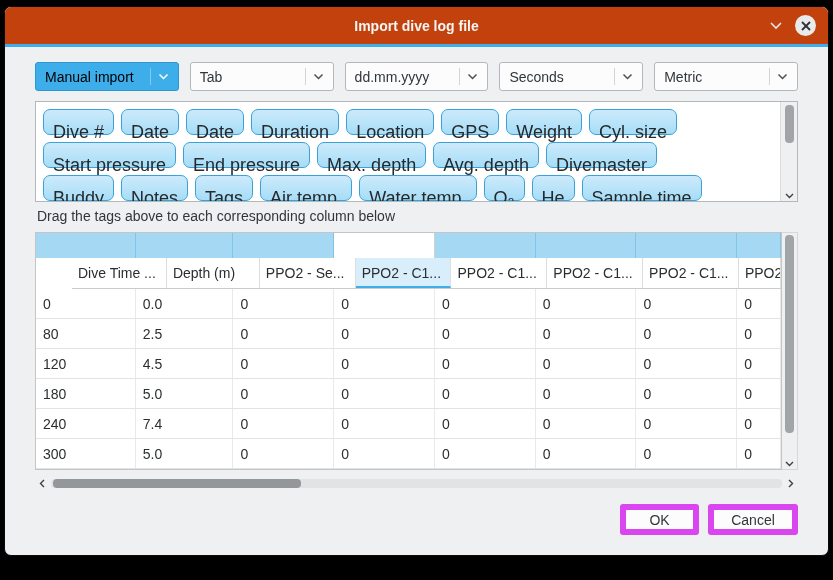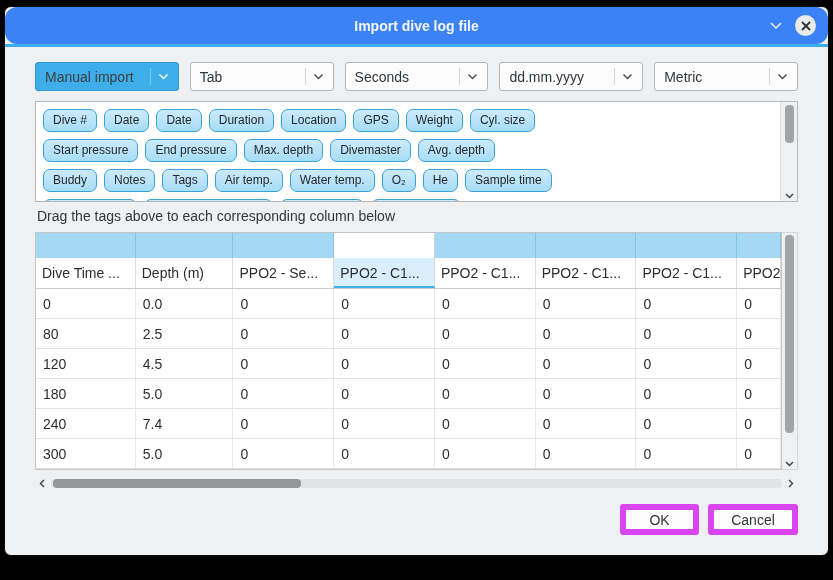--- a/index.html
+++ b/index.html
@@ -4,60 +4,60 @@
 <style>
   * { margin:0; padding:0; box-sizing:border-box; font-family:"Liberation Sans", sans-serif; }
   html,body { width:833px; height:580px; background:#000; overflow:hidden; }
 
   .window{
     position:absolute; left:4px; top:6px; width:825px; height:550px;
     background:#eff0f1; border:1px solid #0b0b0b; border-radius:7px; overflow:hidden;
   }
 
   
-  .titlebar{ height:37px; background:#3b82f6; position:relative; display:flex; align-items:center; justify-content:center;border-radius:12px; }
+  .titlebar{ height:37px; background:#c2410c; position:relative; display:flex; align-items:center; justify-content:center; }
   .titlebar .title{ color:#f4f5f5; font-size:14px; font-weight:bold; }
   .tb-right{ position:absolute; right:12px; top:0; height:37px; display:flex; align-items:center; gap:12px; }
   .tb-chevron{ color:#e6e7e8; display:flex; align-items:center; cursor:default; }
   .tb-close{ width:21px; height:21px; border-radius:50%; background:#e9eaea; display:flex; align-items:center; justify-content:center; }
   .accent-line{ height:3px; background:#3daee9; }
 
   
   .content{ padding:15px 30px 0 30px; }
 
   
   .combo-row{ display:flex; gap:11px; margin-bottom:10px; }
   .combo{ flex:1; height:29px; background:#fcfcfc; border:1px solid #b4b8ba; border-radius:3px;
           display:flex; align-items:center; padding:0 9px; font-size:14px; color:#31363b; }
   .combo .cval{ flex:1; white-space:nowrap; overflow:hidden; }
   .combo .sep{ width:1px; height:17px; background:#d2d4d5; margin:0 7px 0 4px; }
   .combo .arr{ display:flex; align-items:center; color:#4a4f52; }
-  .combo.primary{ background:#3daee9; border-color:#2f97cf; color:#404040; }
+  .combo.primary{ background:#3daee9; border-color:#2f97cf; color:#000000; }
   .combo.primary .sep{ background:#7ecbf2; }
   .combo.primary .arr{ color:#fff; }
 
   
   .tagbox{ position:relative; height:101px; background:#fff; border:1px solid #b4b8ba; overflow:hidden; margin-bottom:6px; }
   .taglist{ padding:7px 24px 0 7px; }
   .tag-row{ display:flex; gap:7px; margin-bottom:7px; }
-  .tag{ height:23px; line-height:21px; padding:0 9px; font-size:12px; color:#26292c; white-space:nowrap;
+  .tag{ height:23px; line-height:21px; padding:12px 9px; font-size:18px; color:#26292c; white-space:nowrap;
         background:linear-gradient(#cdeafb,#a6ddf7); border:1px solid #3aa2d6; border-radius:7px; }
   .tag-vscroll{ position:absolute; right:0; top:0; bottom:0; width:17px; background:#eff0f1; border-left:1px solid #dcdddd; }
   .tag-vscroll .thumb{ position:absolute; top:3px; left:4px; width:9px; height:38px; background:#a2a5a7; border-radius:4px; }
   .scroll-arrow{ position:absolute; bottom:2px; left:0; width:100%; display:flex; justify-content:center; color:#3c4043; }
 
   .instruction{ font-size:14px; color:#31363b; margin:4px 0 8px 2px; }
 
   
   .table-area{ display:flex; }
   .grid{ width:749px; background:#fff; border:1px solid #c3c5c6; overflow:hidden; }
   .drop-row{ display:flex; height:25px; background:#fff; }
   .drop-cell{ height:100%; background:#a5d8f2; border-right:1px solid #84c3e4; }
   .drop-cell.active{ background:#fff; border-right:1px solid #cfd1d2; }
-  .head-row{ display:flex; height:31px; border-bottom:1px solid #c9cbcc; }
+  .head-row{ display:flex; height:31px; border-bottom:1px solid #c9cbcc;margin-left:36px; }
   .th{ height:100%; font-size:14px; color:#2b2e31; padding:7px 4px 0 6px; border-right:1px solid #dcdddd;
        white-space:nowrap; overflow:hidden; }
   .th.hl{ background:#d9eefb; border-bottom:2px solid #3daee9; }
   .data-row{ display:flex; height:30px; border-bottom:1px solid #e2e3e4; }
   .td{ height:100%; font-size:14px; color:#2b2e31; padding:7px 4px 0 7px; border-right:1px solid #e8e9ea;
        white-space:nowrap; overflow:hidden; }
 
   .grid-vscroll{ position:relative; width:16px; height:238px; background:#eff0f1; border:1px solid #d6d7d8; border-left:none; }
   .grid-vscroll .thumb{ position:absolute; top:2px; left:3px; width:9px; height:198px; background:#a2a5a7; border-radius:4px; }
 
@@ -112,30 +112,30 @@
       <div class="combo">
         <span class="cval">Tab</span>
         <span class="sep"></span>
         <span class="arr">
             <svg width="11" height="7" viewBox="0 0 11 7">
               <polyline points="1.5,1.5 5.5,5.5 9.5,1.5" fill="none" stroke="currentColor" stroke-width="1.5"></polyline>
             </svg>
           </span>
       </div>
       <div class="combo">
+        <span class="cval">dd.mm.yyyy</span>
+        <span class="sep"></span>
+        <span class="arr">
+            <svg width="11" height="7" viewBox="0 0 11 7">
+              <polyline points="1.5,1.5 5.5,5.5 9.5,1.5" fill="none" stroke="currentColor" stroke-width="1.5"></polyline>
+            </svg>
+          </span>
+      </div>
+      <div class="combo">
         <span class="cval">Seconds</span>
-        <span class="sep"></span>
-        <span class="arr">
-            <svg width="11" height="7" viewBox="0 0 11 7">
-              <polyline points="1.5,1.5 5.5,5.5 9.5,1.5" fill="none" stroke="currentColor" stroke-width="1.5"></polyline>
-            </svg>
-          </span>
-      </div>
-      <div class="combo">
-        <span class="cval">dd.mm.yyyy</span>
         <span class="sep"></span>
         <span class="arr">
             <svg width="11" height="7" viewBox="0 0 11 7">
               <polyline points="1.5,1.5 5.5,5.5 9.5,1.5" fill="none" stroke="currentColor" stroke-width="1.5"></polyline>
             </svg>
           </span>
       </div>
       <div class="combo">
         <span class="cval">Metric</span>
         <span class="sep"></span>
@@ -156,22 +156,22 @@
             <span class="tag">Duration</span>
             <span class="tag">Location</span>
             <span class="tag">GPS</span>
             <span class="tag">Weight</span>
             <span class="tag">Cyl. size</span>
           </div>
           <div class="tag-row">
             <span class="tag">Start pressure</span>
             <span class="tag">End pressure</span>
             <span class="tag">Max. depth</span>
+            <span class="tag">Avg. depth</span>
             <span class="tag">Divemaster</span>
-            <span class="tag">Avg. depth</span>
           </div>
           <div class="tag-row">
             <span class="tag">Buddy</span>
             <span class="tag">Notes</span>
             <span class="tag">Tags</span>
             <span class="tag">Air temp.</span>
             <span class="tag">Water temp.</span>
             <span class="tag">O₂</span>
             <span class="tag">He</span>
             <span class="tag">Sample time</span>

